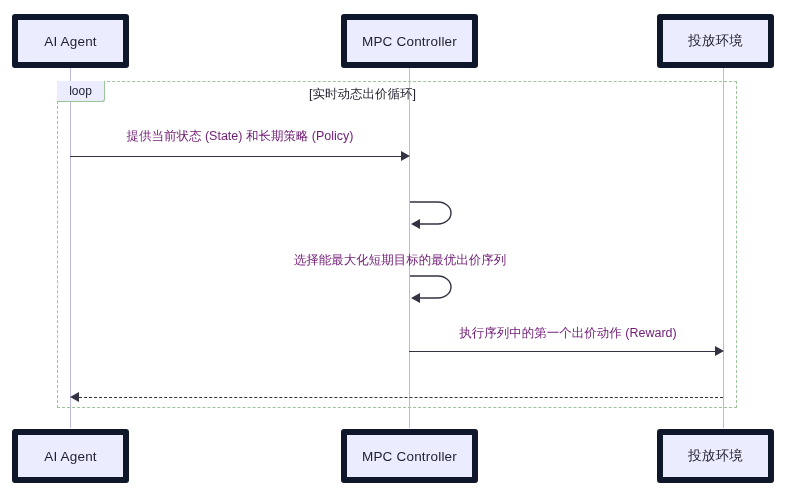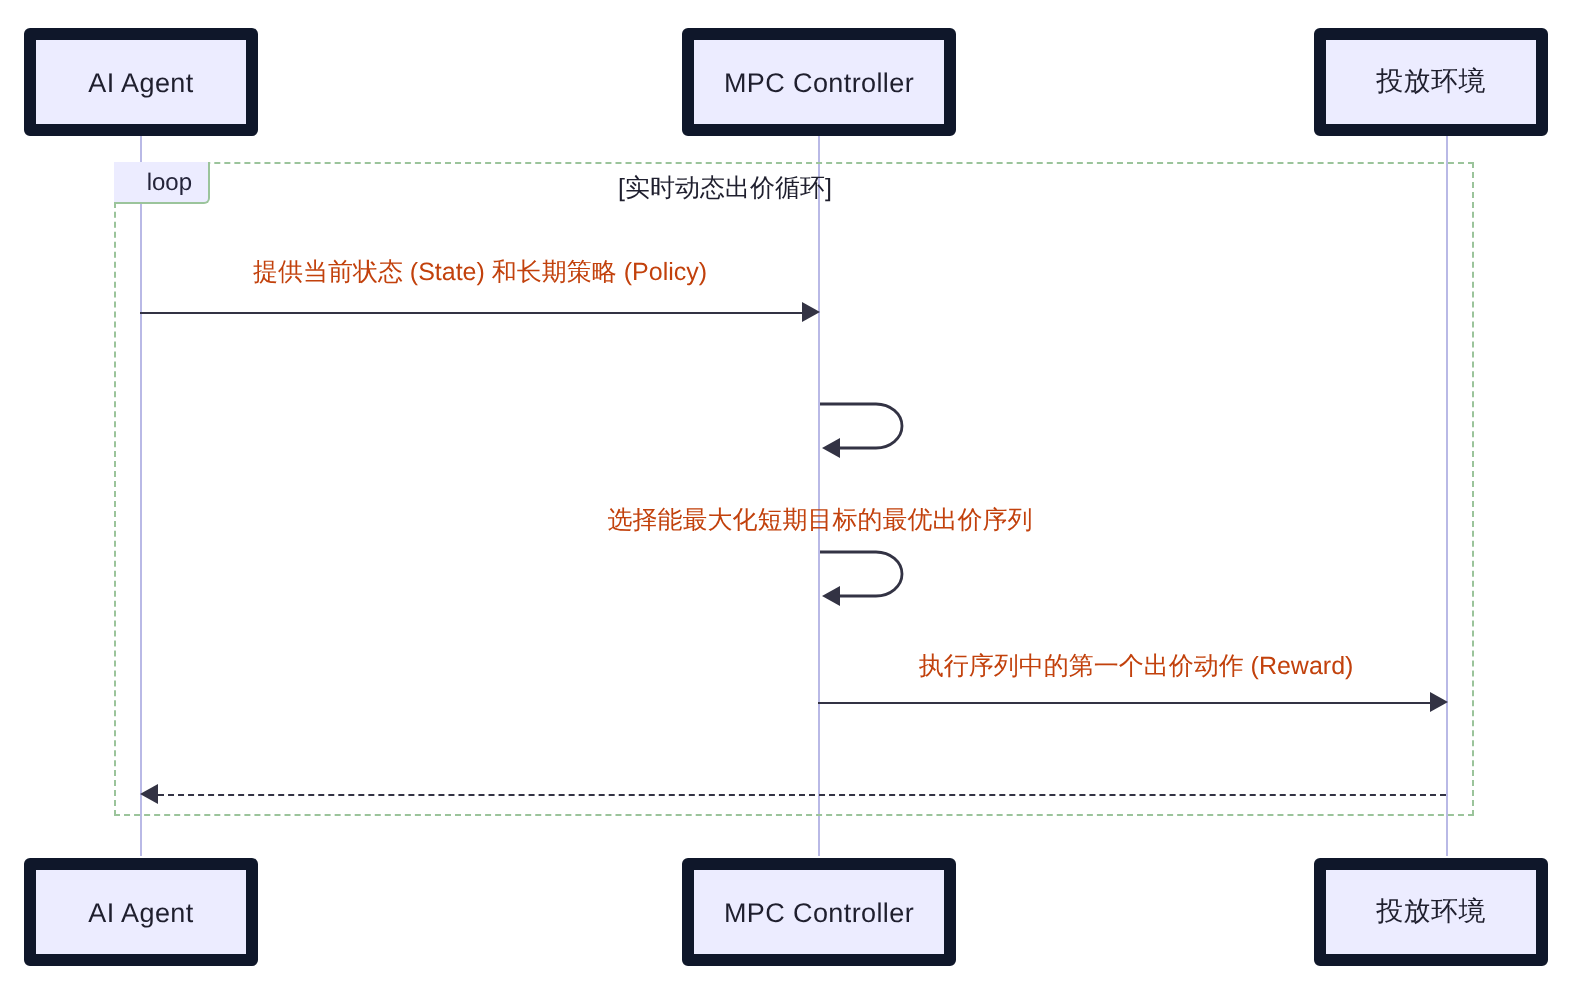--- a/index.html
+++ b/index.html
@@ -52,33 +52,33 @@
     box-sizing: border-box;
     background: #ececff;
     border: 1px solid #9bc49b;
     border-top: none;
     border-left: none;
     border-bottom-right-radius: 3px;
     font-size: 12px;
     color: #24243a;
     display: flex;
     align-items: center;
-    justify-content: flex-end;
+    justify-content: center;
     padding: 0 8px;
   }
   .loop-title {
     position: absolute;
     font-size: 12.5px;
     color: #1f1f2e;
     white-space: nowrap;
   }
   .msg-text {
     position: absolute;
     font-size: 12.5px;
-    color: #c2410c;
+    color: #701a75;
     white-space: nowrap;
     text-align: center;
   }
   .arrow-line {
     position: absolute;
     height: 0;
     border-top: 1px solid #333344;
   }
   .arrow-line.dotted {
     border-top: 1px dashed #333344;
@@ -131,21 +131,21 @@
   <div class="arrow-line" style="left:70px; top:156px; width:331px;"></div>
   <div class="arrow-head right" style="left:401px; top:151px;"></div>
 
   <div class="self-loop" style="left:405px; top:198px; width:60px; height:36px;">
     <svg width="60" height="36" viewBox="0 0 60 36">
       <path d="M5,4 L33,4 A13,11 0 0 1 33,26 L13,26" fill="none" stroke="#333344" stroke-width="1.4"></path>
       <polygon points="15,21 15,31 6,26" fill="#333344"></polygon>
     </svg>
   </div>
 
-  <div class="msg-text" style="left:285px; top:252px; width:250px;">选择能最大化短期目标的最优出价序列</div>
+  <div class="msg-text" style="left:275px; top:252px; width:250px;">选择能最大化短期目标的最优出价序列</div>
   <div class="self-loop" style="left:405px; top:272px; width:60px; height:36px;">
     <svg width="60" height="36" viewBox="0 0 60 36">
       <path d="M5,4 L33,4 A13,11 0 0 1 33,26 L13,26" fill="none" stroke="#333344" stroke-width="1.4"></path>
       <polygon points="15,21 15,31 6,26" fill="#333344"></polygon>
     </svg>
   </div>
 
   <div class="msg-text" style="left:428px; top:325px; width:280px;">执行序列中的第一个出价动作 (Reward)</div>
   <div class="arrow-line" style="left:409px; top:351px; width:306px;"></div>
   <div class="arrow-head right" style="left:715px; top:346px;"></div>

